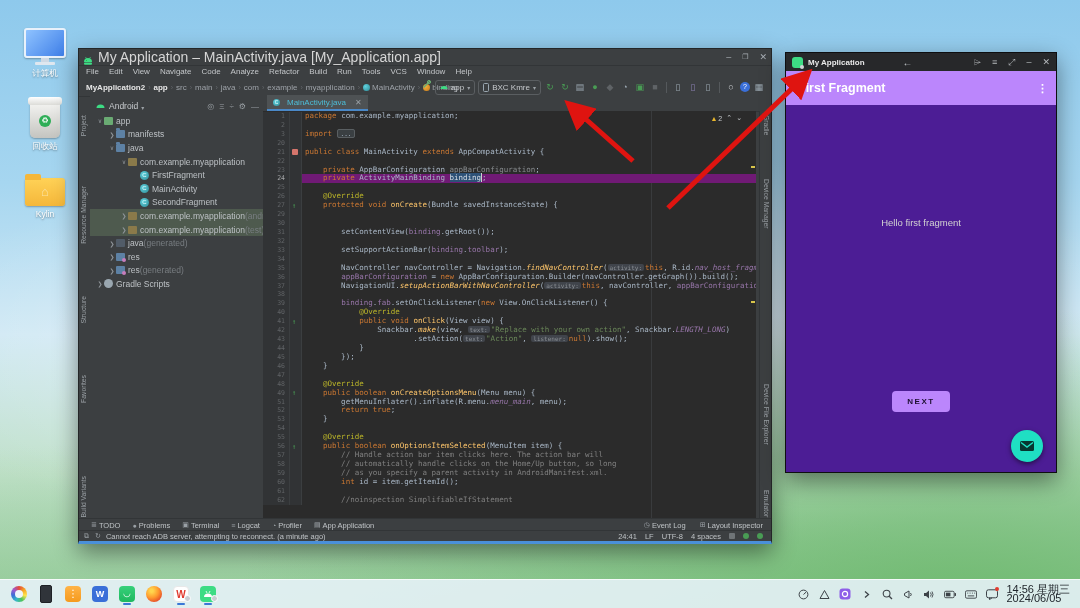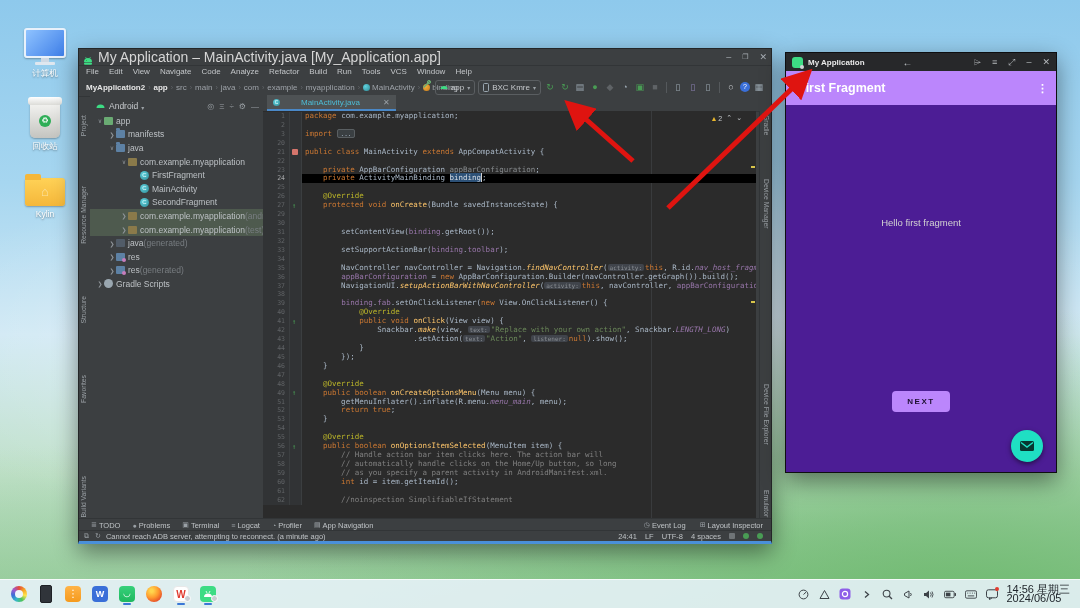--- a/index.html
+++ b/index.html
@@ -44,21 +44,21 @@
   .cicon{width:7px;height:7px;border-radius:50%;display:inline-block;margin-right:2px;}
   .toolbar{position:absolute;right:6px;top:29px;height:18px;display:flex;align-items:center;gap:3px;}
   .tb-box{display:flex;align-items:center;gap:3px;border:1px solid #5a5e61;border-radius:3px;height:13px;padding:0 4px;font-size:8px;color:#c7cacd;}
   .tb-btn{width:12px;text-align:center;font-size:9px;line-height:13px;}
   .tb-sep{width:1px;height:11px;background:#55595c;margin:0 2px;}
   .caret-d{font-size:6px;color:#9aa0a5;}
   
   .tree-header{position:absolute;left:11px;top:47px;width:173px;height:15px;background:#3c3f41;border-bottom:1px solid #323537;display:flex;align-items:flex-end;font-size:8.5px;color:#c7cacd;}
   .hdr-icons{margin-left:auto;display:flex;gap:5px;margin-right:4px;color:#9aa0a5;font-size:8px;}
   .tabbar{position:absolute;left:184px;top:47px;right:0;height:15px;background:#3c3f41;border-bottom:1px solid #323537;display:flex;align-items:flex-end;}
-  .etab{display:flex;align-items:center;gap:21px;height:14px;padding:0 6px;background:#4e5254;border-bottom:2px solid #4a88c7;font-size:8px;color:#4dbcd6;}
+  .etab{display:flex;align-items:center;gap:7px;height:14px;padding:0 6px;background:#4e5254;border-bottom:2px solid #4a88c7;font-size:8px;color:#4dbcd6;}
   .etab .x{color:#9aa0a5;font-size:8px;margin-left:2px;}
   
   .strip{position:absolute;top:62px;bottom:20px;width:11px;background:#3c3f41;}
   .strip.l{left:0;border-right:1px solid #323537;}
   .strip.r{right:0;border-left:1px solid #323537;}
   .vtab{position:absolute;font-size:6.8px;color:#9aa0a5;white-space:nowrap;}
   .vtab.up{writing-mode:vertical-rl;transform:rotate(180deg);left:1px;}
   .vtab.down{writing-mode:vertical-rl;right:1px;}
   .treepanel{position:absolute;left:11px;top:62px;width:173px;height:411px;background:#3c3f41;overflow:hidden;}
   .trow{position:relative;height:13.6px;display:flex;align-items:center;font-size:8.5px;color:#bcc0c4;white-space:nowrap;}
@@ -75,21 +75,21 @@
   .ti-res:after{content:"";position:absolute;right:-1px;bottom:-1px;width:4px;height:4px;border-radius:50%;background:#c77dbb;}
   .ti-class{width:9px;height:9px;border-radius:50%;background:radial-gradient(circle at 35% 35%,#5fd1dd,#2f8a96);color:#eafdff;font-size:6px;line-height:9px;text-align:center;}
   .ti-gradle{width:9px;height:9px;border-radius:50%;background:#9aa7b0;}
   
   .editor{position:absolute;left:184px;top:62px;width:493px;height:411px;background:#2b2b2b;overflow:hidden;}
   .margin-guide{position:absolute;left:388px;top:0;bottom:0;width:1px;background:#393b3d;}
   .cline{position:relative;display:flex;height:8.93px;line-height:8.93px;font-family:"DejaVu Sans Mono",monospace;font-size:7.5px;white-space:pre;}
   .cline .ln{width:22px;flex:none;text-align:right;padding-right:4px;color:#606366;font-size:6.5px;background:#313335;border-right:1px solid #3b3e40;}
   .cline .gi{width:11px;flex:none;background:#313335;position:relative;border-right:1px solid #3b3e40;}
   .cline .cd{padding-left:3px;}
-  .cline.cur .cd{background:#000000;flex:1;}
+  .cline.cur .cd{background:#701a75;flex:1;}
   .cline.cur .ln{color:#a4a6a8;}
   .gic{position:absolute;left:2px;top:1.5px;width:6px;height:6px;border-radius:1px;}
   .gic.class{background:#d5756c;}
   .gic.override{background:transparent;color:#499c54;font-size:7px;line-height:6px;}
   .tk-k{color:#cc7832}.tk-p{color:#a9b7c6}.tk-s{color:#6a8759}.tk-c{color:#808080}
   .tk-f{color:#9876aa}.tk-m{color:#ffc66b}.tk-a{color:#bbb529}.tk-d{color:#888c8f}
   .tk-mi{color:#ffc66b;font-style:italic}.tk-ci{color:#9876aa;font-style:italic}
   .tk-h{background:#40444b;color:#8c9196;border-radius:2px;font-size:6px;padding:0 2px;margin-right:1px;}
   .tk-w{background:#2d5177;color:#d8dee6;border-right:1px solid #d0d0d0;}
   .tk-fold{background:#3a3f42;border:1px solid #5a5f62;color:#a9b7c6;border-radius:2px;font-size:6px;padding:0 3px;}
@@ -475,21 +475,21 @@
           <span class="btab">
             <span class="ic">≡</span>
             <span>Logcat</span>
           </span>
           <span class="btab">
             <span class="ic">◔</span>
             <span>Profiler</span>
           </span>
           <span class="btab">
             <span class="ic">▤</span>
-            <span>App Navigation</span>
+            <span>App Application</span>
           </span>
         </span>
       <span class="right" id="btabsR">
           <span class="btab">
             <span class="ic">◷</span>
             <span>Event Log</span>
           </span>
           <span class="btab">
             <span class="ic">⊞</span>
             <span>Layout Inspector</span>

